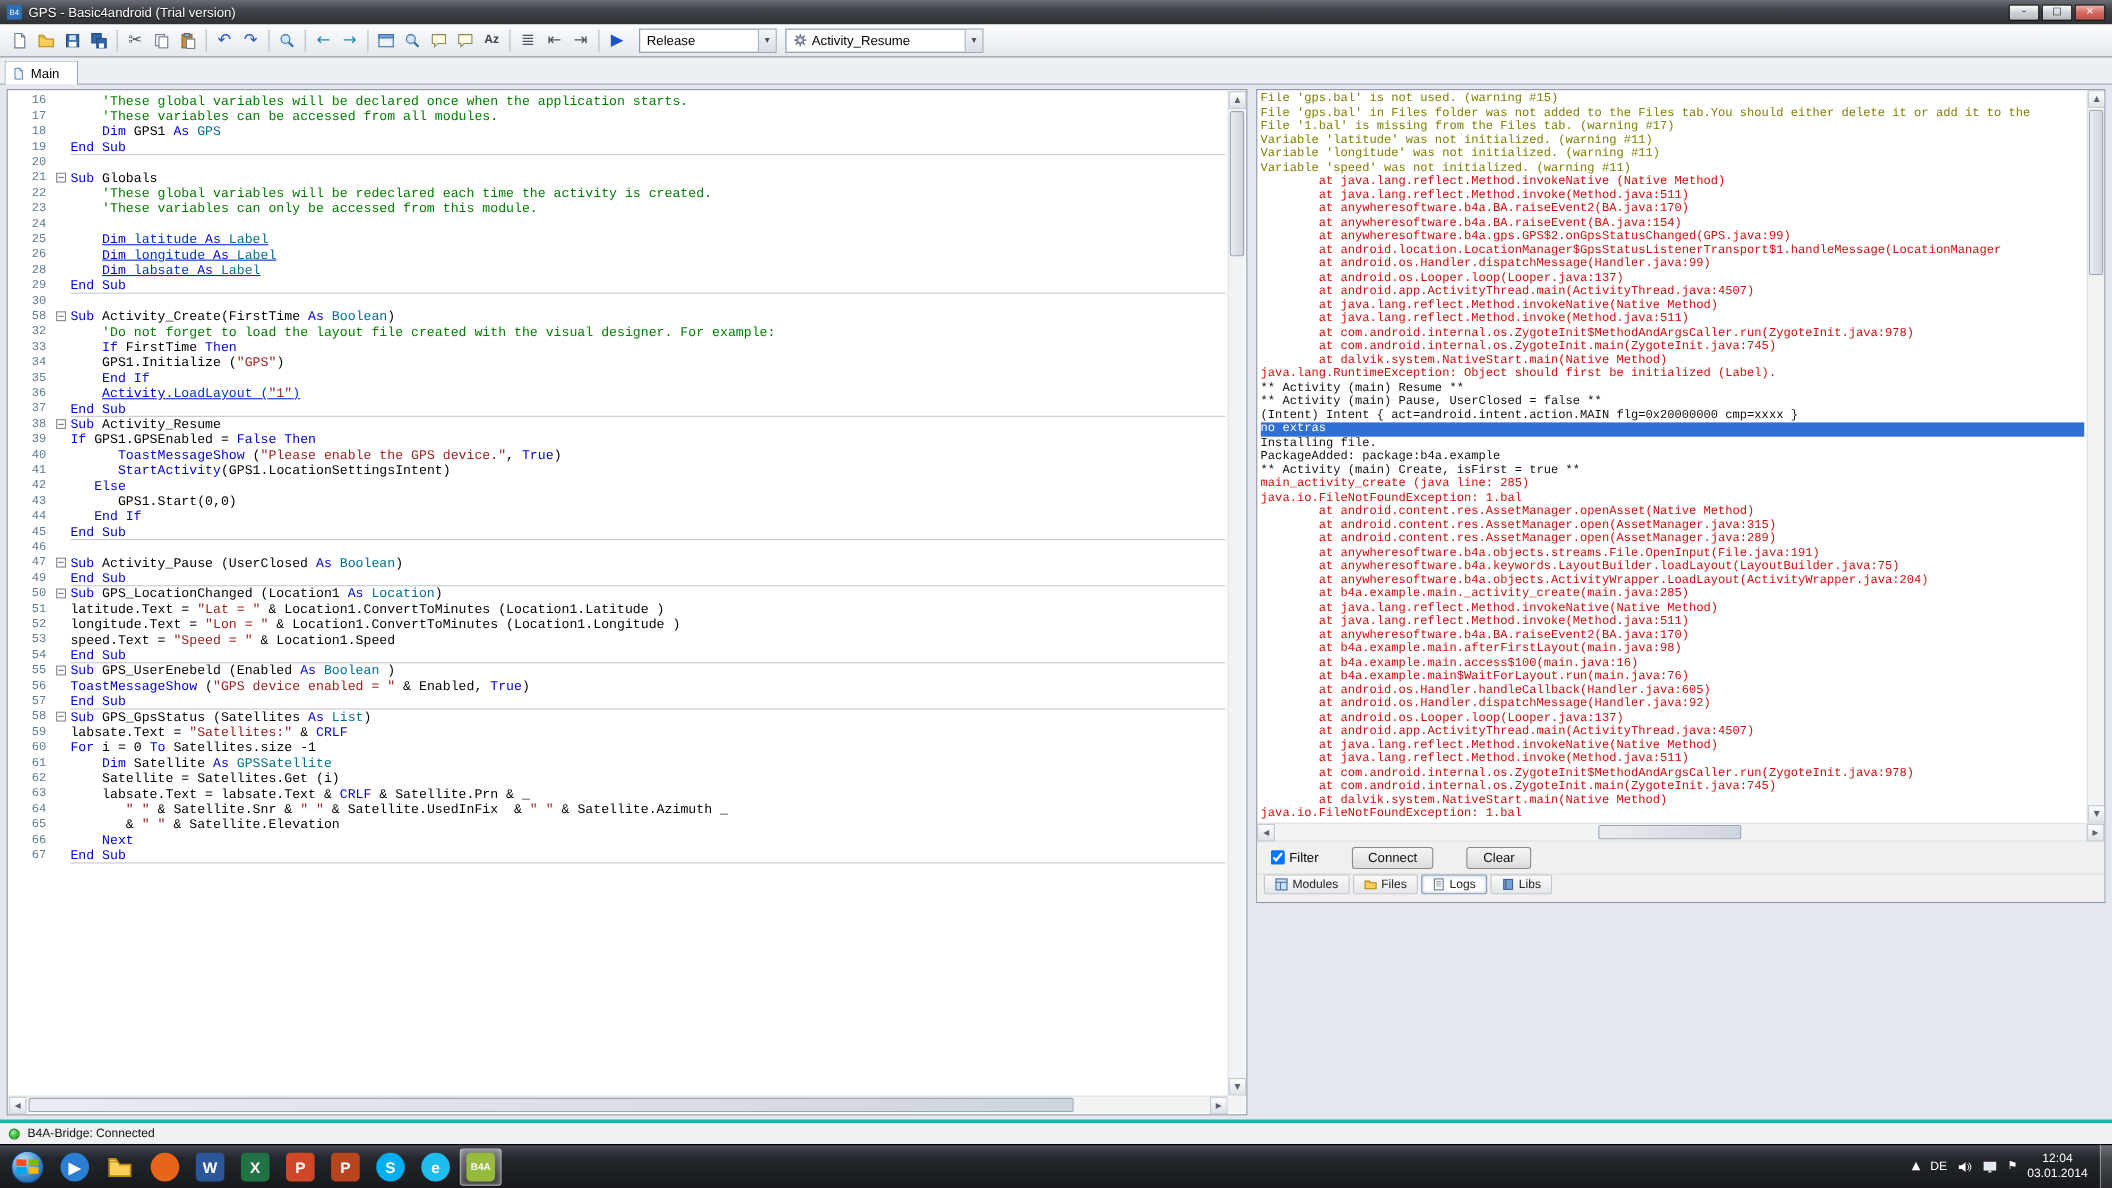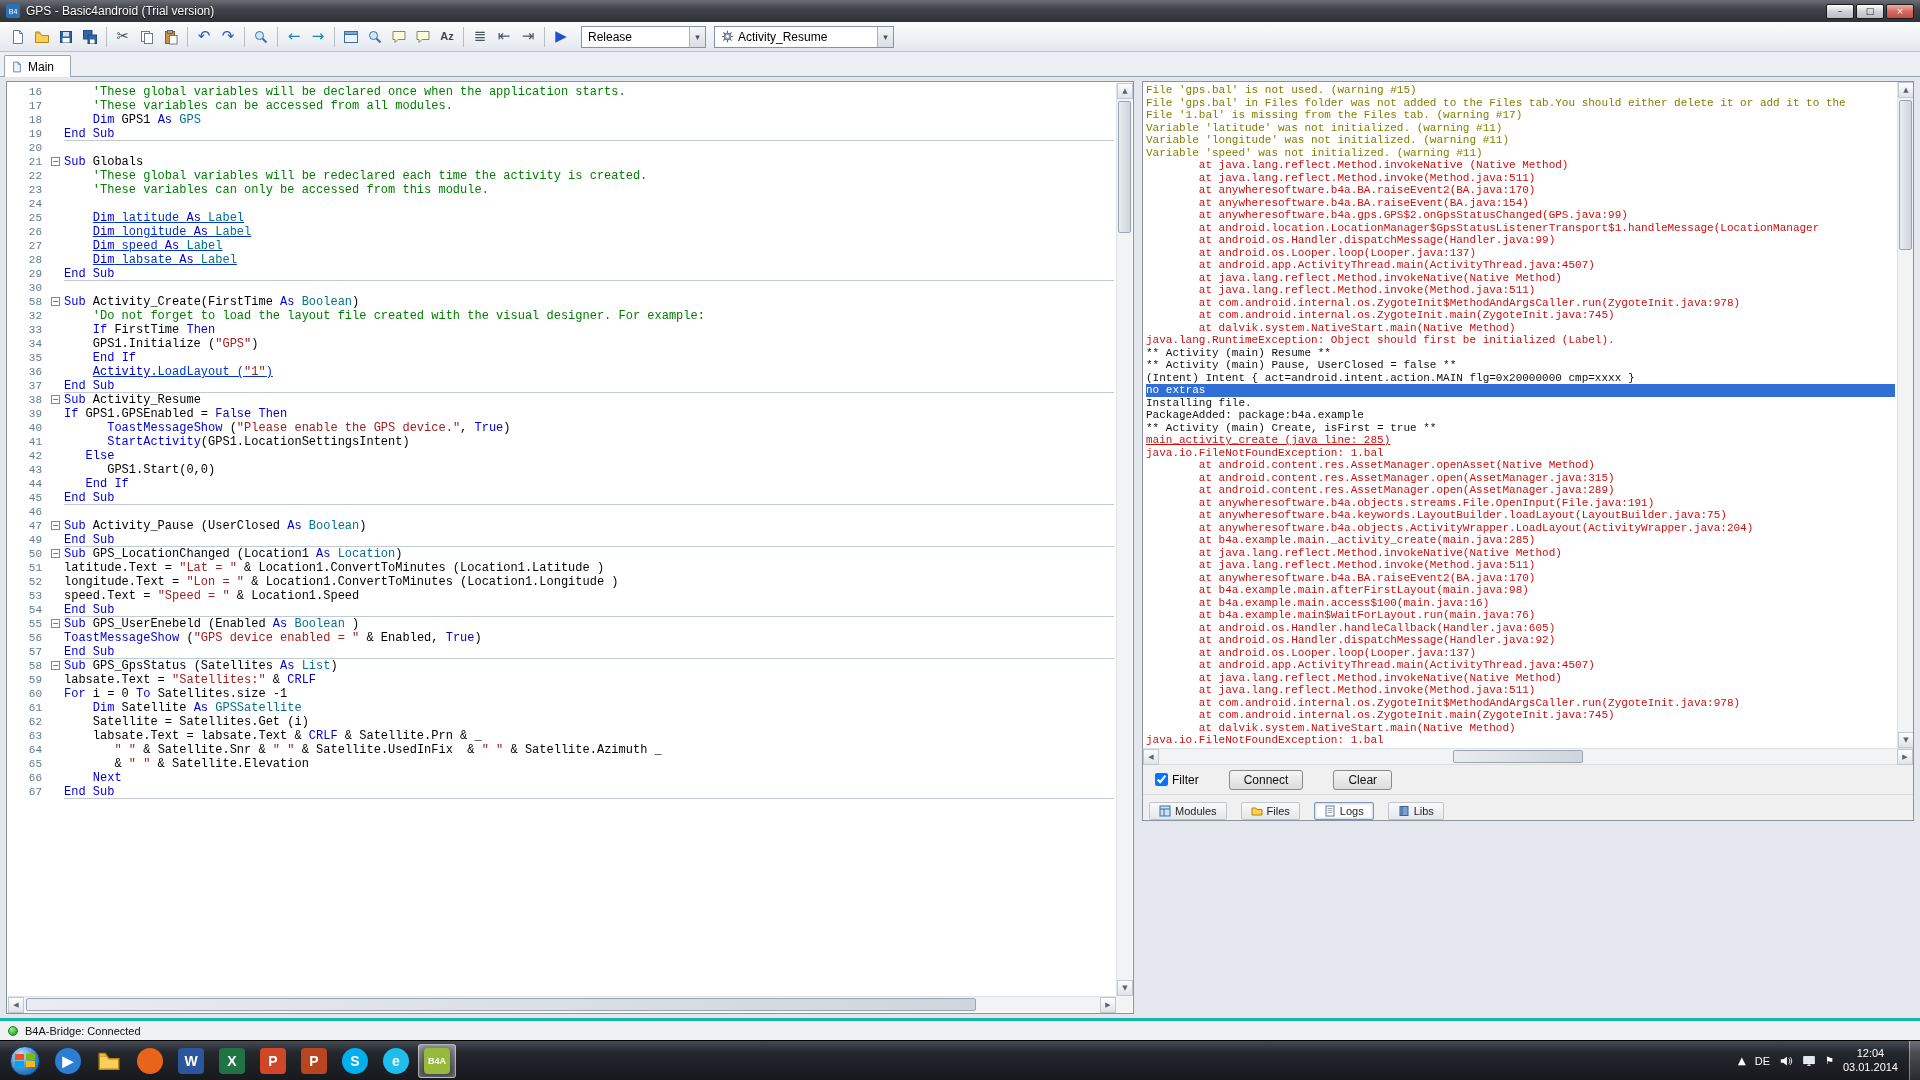--- a/index.html
+++ b/index.html
@@ -64,26 +64,26 @@
 
 .rightcol{flex:0 0 772px;width:772px;display:flex;flex-direction:column}
 .logpanel{height:740px;background:#fff;border:1px solid #8a94a0;display:flex;flex-direction:column}
 .logview{height:666px;position:relative;overflow:hidden}
 .log-lines{position:absolute;left:3px;top:2px;right:18px;bottom:0;overflow:hidden}
 .lg{height:12.5px;line-height:12.5px;font-family:"Liberation Mono",monospace;font-size:11px;white-space:pre}
 .lg-warn{color:#7f7f00}
 .lg-err{color:#cf0e0e}
 .lg-info{color:#101010}
 .lg-hl{background:#2f6fd6;color:#fff}
-.lg-u{text-decoration:underline}
+.lg-u{}
 .loghsb{flex:0 0 16px;height:16px;background:#f2f3f5;border-top:1px solid #dfe2e6;position:relative}
 .logctrl{flex:0 0 30px;display:flex;align-items:center;gap:30px;padding:0 12px;background:#f0f0f0;border-top:1px solid #dcdcdc;font-size:12px}
 .chk{display:flex;align-items:center;gap:4px}
 .wbutton{padding:2px 14px;font-size:12px;border:1px solid #8a8a8a;border-radius:3px;background:linear-gradient(#f6f6f6,#dcdcdc);color:#111;font-family:"Liberation Sans",sans-serif}
-.logtabs{flex:0 0 26px;display:flex;align-items:flex-end;gap:14px;padding:0 6px;background:#f0f0f0;border-top:1px solid #dcdcdc}
+.logtabs{flex:0 0 26px;display:flex;align-items:flex-start;gap:3px;padding:0 6px;background:#f0f0f0;border-top:1px solid #dcdcdc}
 .ltab{display:flex;align-items:center;gap:4px;font-size:11px;padding:2px 9px;border:1px solid #c0c6cc;border-radius:2px;background:linear-gradient(#fafafa,#e4e6e9);color:#222}
 .ltab.active{background:#fff;border-color:#7f97b4;box-shadow:inset 0 0 3px #9ab0cc}
 .ltab .lti svg{width:12px;height:12px;display:block}
 
 .statusbar{flex:0 0 22px;background:#f0f1f2;border-top:3px solid #14b8a6;display:flex;align-items:center;gap:7px;padding:0 8px;font-size:11px;color:#111}
 .dot{width:10px;height:10px;border-radius:50%;background:radial-gradient(circle at 35% 30%,#9cf09c,#2fae2f 70%);border:1px solid #1f7e1f}
 
 .taskbar{flex:0 0 40px;background:linear-gradient(#444a54,#23262c 30%,#17191d);display:flex;align-items:center;padding:0 0 0 4px;gap:3px;border-top:1px solid #000}
 .orb{width:42px;height:38px;display:flex;align-items:center;justify-content:center}
 .orbc{width:30px;height:30px;border-radius:50%;background:radial-gradient(circle at 35% 28%,#bfe3f8,#3c88c8 55%,#0d4f93);border:1px solid #0a3a6e;display:grid;grid-template-columns:9px 9px;grid-template-rows:6px 6px;gap:1.5px;place-content:center}
@@ -289,21 +289,20 @@
           <div class="cl"><span class="num">17</span><span class="foldc"></span><span class="src">    <span class="c-com">'These variables can be accessed from all modules.</span></span></div>
           <div class="cl"><span class="num">18</span><span class="foldc"></span><span class="src">    <span class="c-kw">Dim</span> GPS1 <span class="c-kw">As</span> <span class="c-ty">GPS</span></span></div>
           <div class="cl sep"><span class="num">19</span><span class="foldc"></span><span class="src"><span class="c-kw">End</span> <span class="c-kw">Sub</span></span></div>
           <div class="cl"><span class="num">20</span><span class="foldc"></span><span class="src"></span></div>
           <div class="cl"><span class="num">21</span><span class="foldc"><span class="foldbox">−</span></span><span class="src"><span class="c-kw">Sub</span> Globals</span></div>
           <div class="cl"><span class="num">22</span><span class="foldc"></span><span class="src">    <span class="c-com">'These global variables will be redeclared each time the activity is created.</span></span></div>
           <div class="cl"><span class="num">23</span><span class="foldc"></span><span class="src">    <span class="c-com">'These variables can only be accessed from this module.</span></span></div>
           <div class="cl"><span class="num">24</span><span class="foldc"></span><span class="src"></span></div>
           <div class="cl"><span class="num">25</span><span class="foldc"></span><span class="src">    <span class="uline"><span class="c-kw">Dim</span> latitude <span class="c-kw">As</span> <span class="c-ty">Label</span></span></span></div>
           <div class="cl"><span class="num">26</span><span class="foldc"></span><span class="src">    <span class="uline"><span class="c-kw">Dim</span> longitude <span class="c-kw">As</span> <span class="c-ty">Label</span></span></span></div>
-          <div class="cl"><span class="num">27</span><span class="foldc"></span><span class="src">    <span class="uline"><span class="c-kw">Dim</span> speed <span class="c-kw">As</span> <span class="c-ty">Label</span></span></span></div>
           <div class="cl"><span class="num">28</span><span class="foldc"></span><span class="src">    <span class="uline"><span class="c-kw">Dim</span> labsate <span class="c-kw">As</span> <span class="c-ty">Label</span></span></span></div>
           <div class="cl sep"><span class="num">29</span><span class="foldc"></span><span class="src"><span class="c-kw">End</span> <span class="c-kw">Sub</span></span></div>
           <div class="cl"><span class="num">30</span><span class="foldc"></span><span class="src"></span></div>
           <div class="cl"><span class="num">58</span><span class="foldc"><span class="foldbox">−</span></span><span class="src"><span class="c-kw">Sub</span> Activity_Create(FirstTime <span class="c-kw">As</span> <span class="c-ty">Boolean</span>)</span></div>
           <div class="cl"><span class="num">32</span><span class="foldc"></span><span class="src">    <span class="c-com">'Do not forget to load the layout file created with the visual designer. For example:</span></span></div>
           <div class="cl"><span class="num">33</span><span class="foldc"></span><span class="src">    <span class="c-kw">If</span> FirstTime <span class="c-kw">Then</span></span></div>
           <div class="cl"><span class="num">34</span><span class="foldc"></span><span class="src">    GPS1.Initialize (<span class="c-str">"GPS"</span>)</span></div>
           <div class="cl"><span class="num">35</span><span class="foldc"></span><span class="src">    <span class="c-kw">End</span> <span class="c-kw">If</span></span></div>
           <div class="cl"><span class="num">36</span><span class="foldc"></span><span class="src">    <span class="uline"><span class="c-kw">Activity</span>.LoadLayout (<span class="c-str">"1"</span>)</span></span></div>
           <div class="cl sep"><span class="num">37</span><span class="foldc"></span><span class="src"><span class="c-kw">End</span> <span class="c-kw">Sub</span></span></div>

